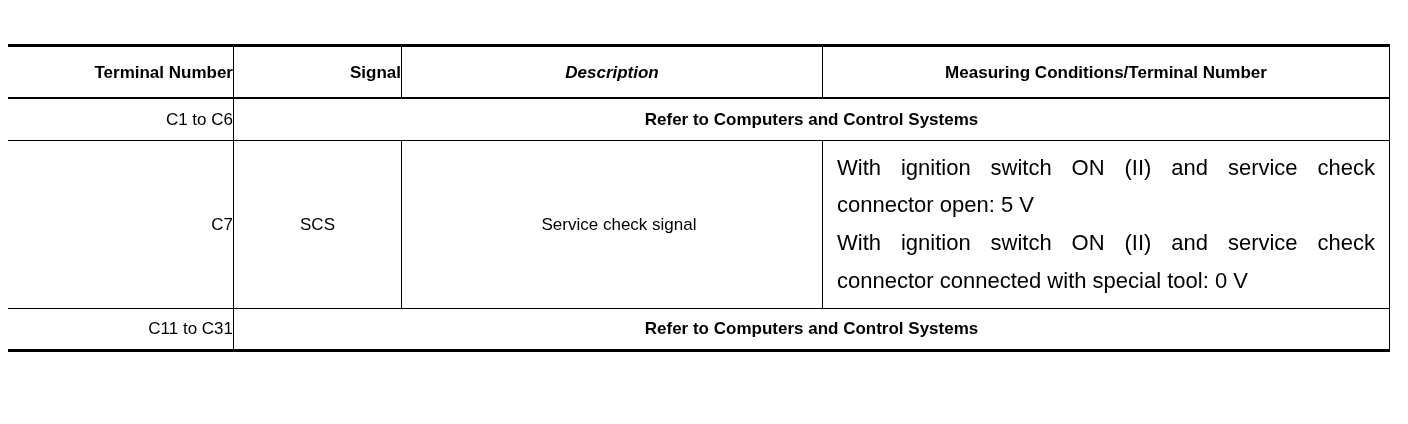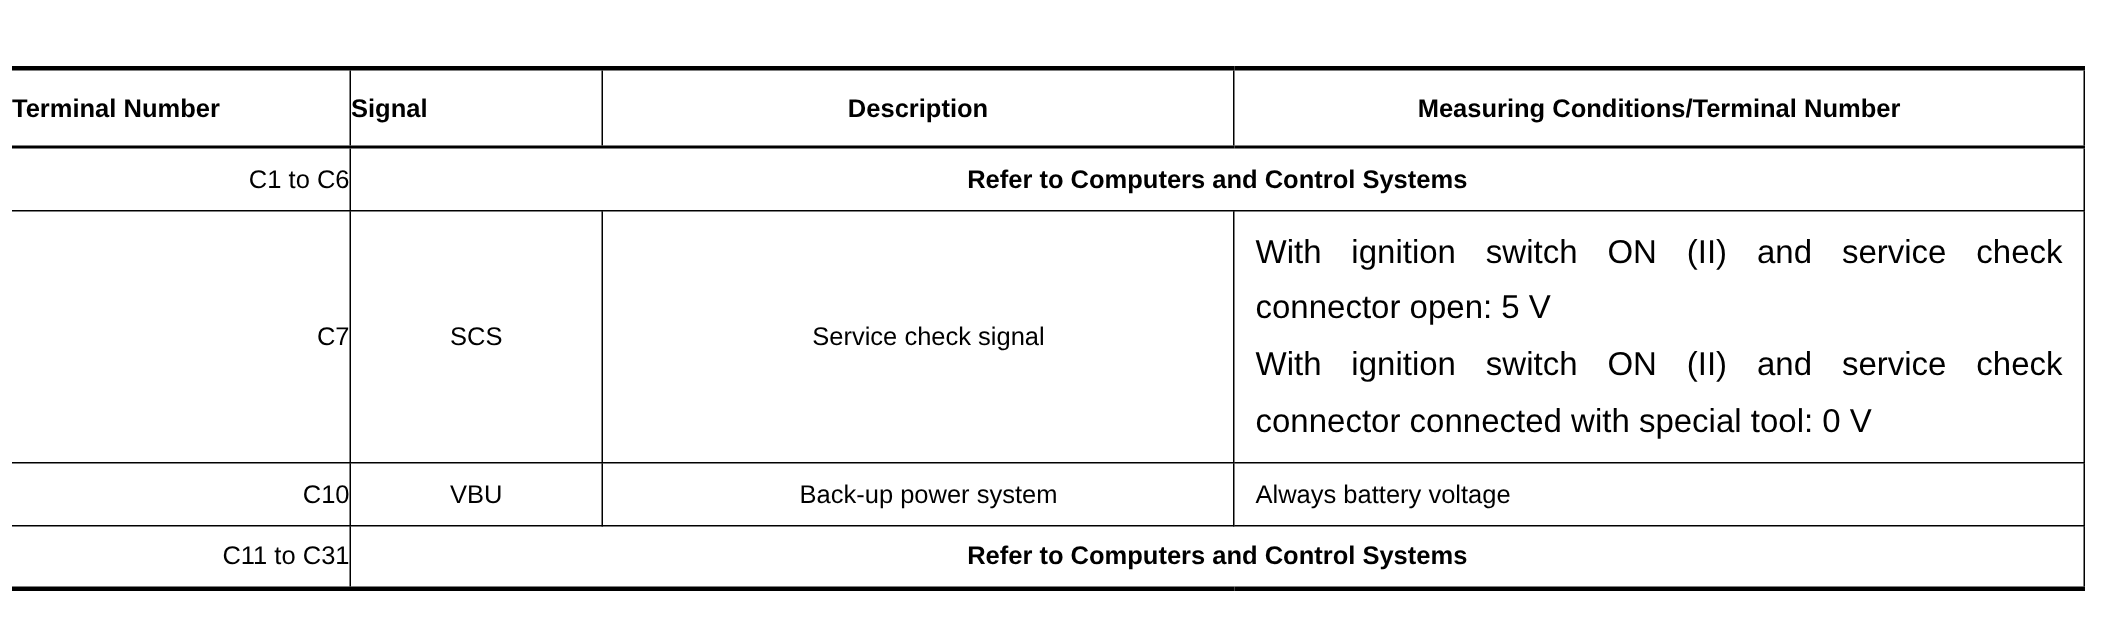--- a/index.html
+++ b/index.html
@@ -53,21 +53,21 @@
     border-bottom: 1.6px solid #000;
     border-right: 1.6px solid #000;
     font-size: 17px;
     line-height: 1.0;
   }
 
   table.pcm tr.header-row td {
     border-bottom: 2.6px solid #000;
     border-top: 3.2px solid #000;
     font-weight: bold;
-    text-align: left;
+    text-align: right;
     height: 50px;
   }
 
   table.pcm tr.last-row td {
     border-bottom: 3.2px solid #000;
   }
 
   td.col-term  { width: 225px; text-align: right; }
   td.col-sig   { width: 167px; text-align: center; }
   td.col-desc  { width: 420px; text-align: center; }
@@ -108,21 +108,21 @@
 <div class="page">
 
 
   <div class="table-wrap">
     <table class="pcm">
 
       <tbody>
           <tr class="header-row">
         <td class="col-term">Terminal Number</td>
         <td class="col-sig">Signal</td>
-        <td class="col-desc" style="text-align:center;">Description</td>
+        <td class="col-desc" style="text-align:center;font-style:italic;">Description</td>
         <td class="col-meas" style="text-align:center;">Measuring Conditions/Terminal Number</td>
       </tr>
 
       <tr class="row-std">
         <td class="col-term">C1 to C6</td>
         <td class="merged-refer no-right-border" colspan="3">
           <span class="refer-lead">Refer to </span><span class="refer-ref">Computers and Control Systems</span>
         </td>
       </tr>
 
@@ -136,30 +136,20 @@
           <div class="meas-block">
             <span class="meas-line justify">With ignition switch ON (II) and service check</span>
             <span class="meas-line">connector open: 5 V</span>
             <span class="meas-line justify">With ignition switch ON (II) and service check</span>
             <span class="meas-line">connector connected with special tool: 0 V</span>
           </div>
         </td>
       </tr>
 
 
-      <tr class="row-std">
-        <td class="col-term">C10</td>
-        <td class="col-sig">VBU</td>
-        <td class="col-desc">
-          <span class="cell-pad-left">Back-up power system</span>
-        </td>
-        <td class="col-meas">
-          <span class="cell-pad-left">Always battery voltage</span>
-        </td>
-      </tr>
 
       <tr class="row-std last-row">
         <td class="col-term">C11 to C31</td>
         <td class="merged-refer no-right-border" colspan="3">
           <span class="refer-lead">Refer to </span><span class="refer-ref">Computers and Control Systems</span>
         </td>
       </tr>
 
     </tbody>
       </table>

